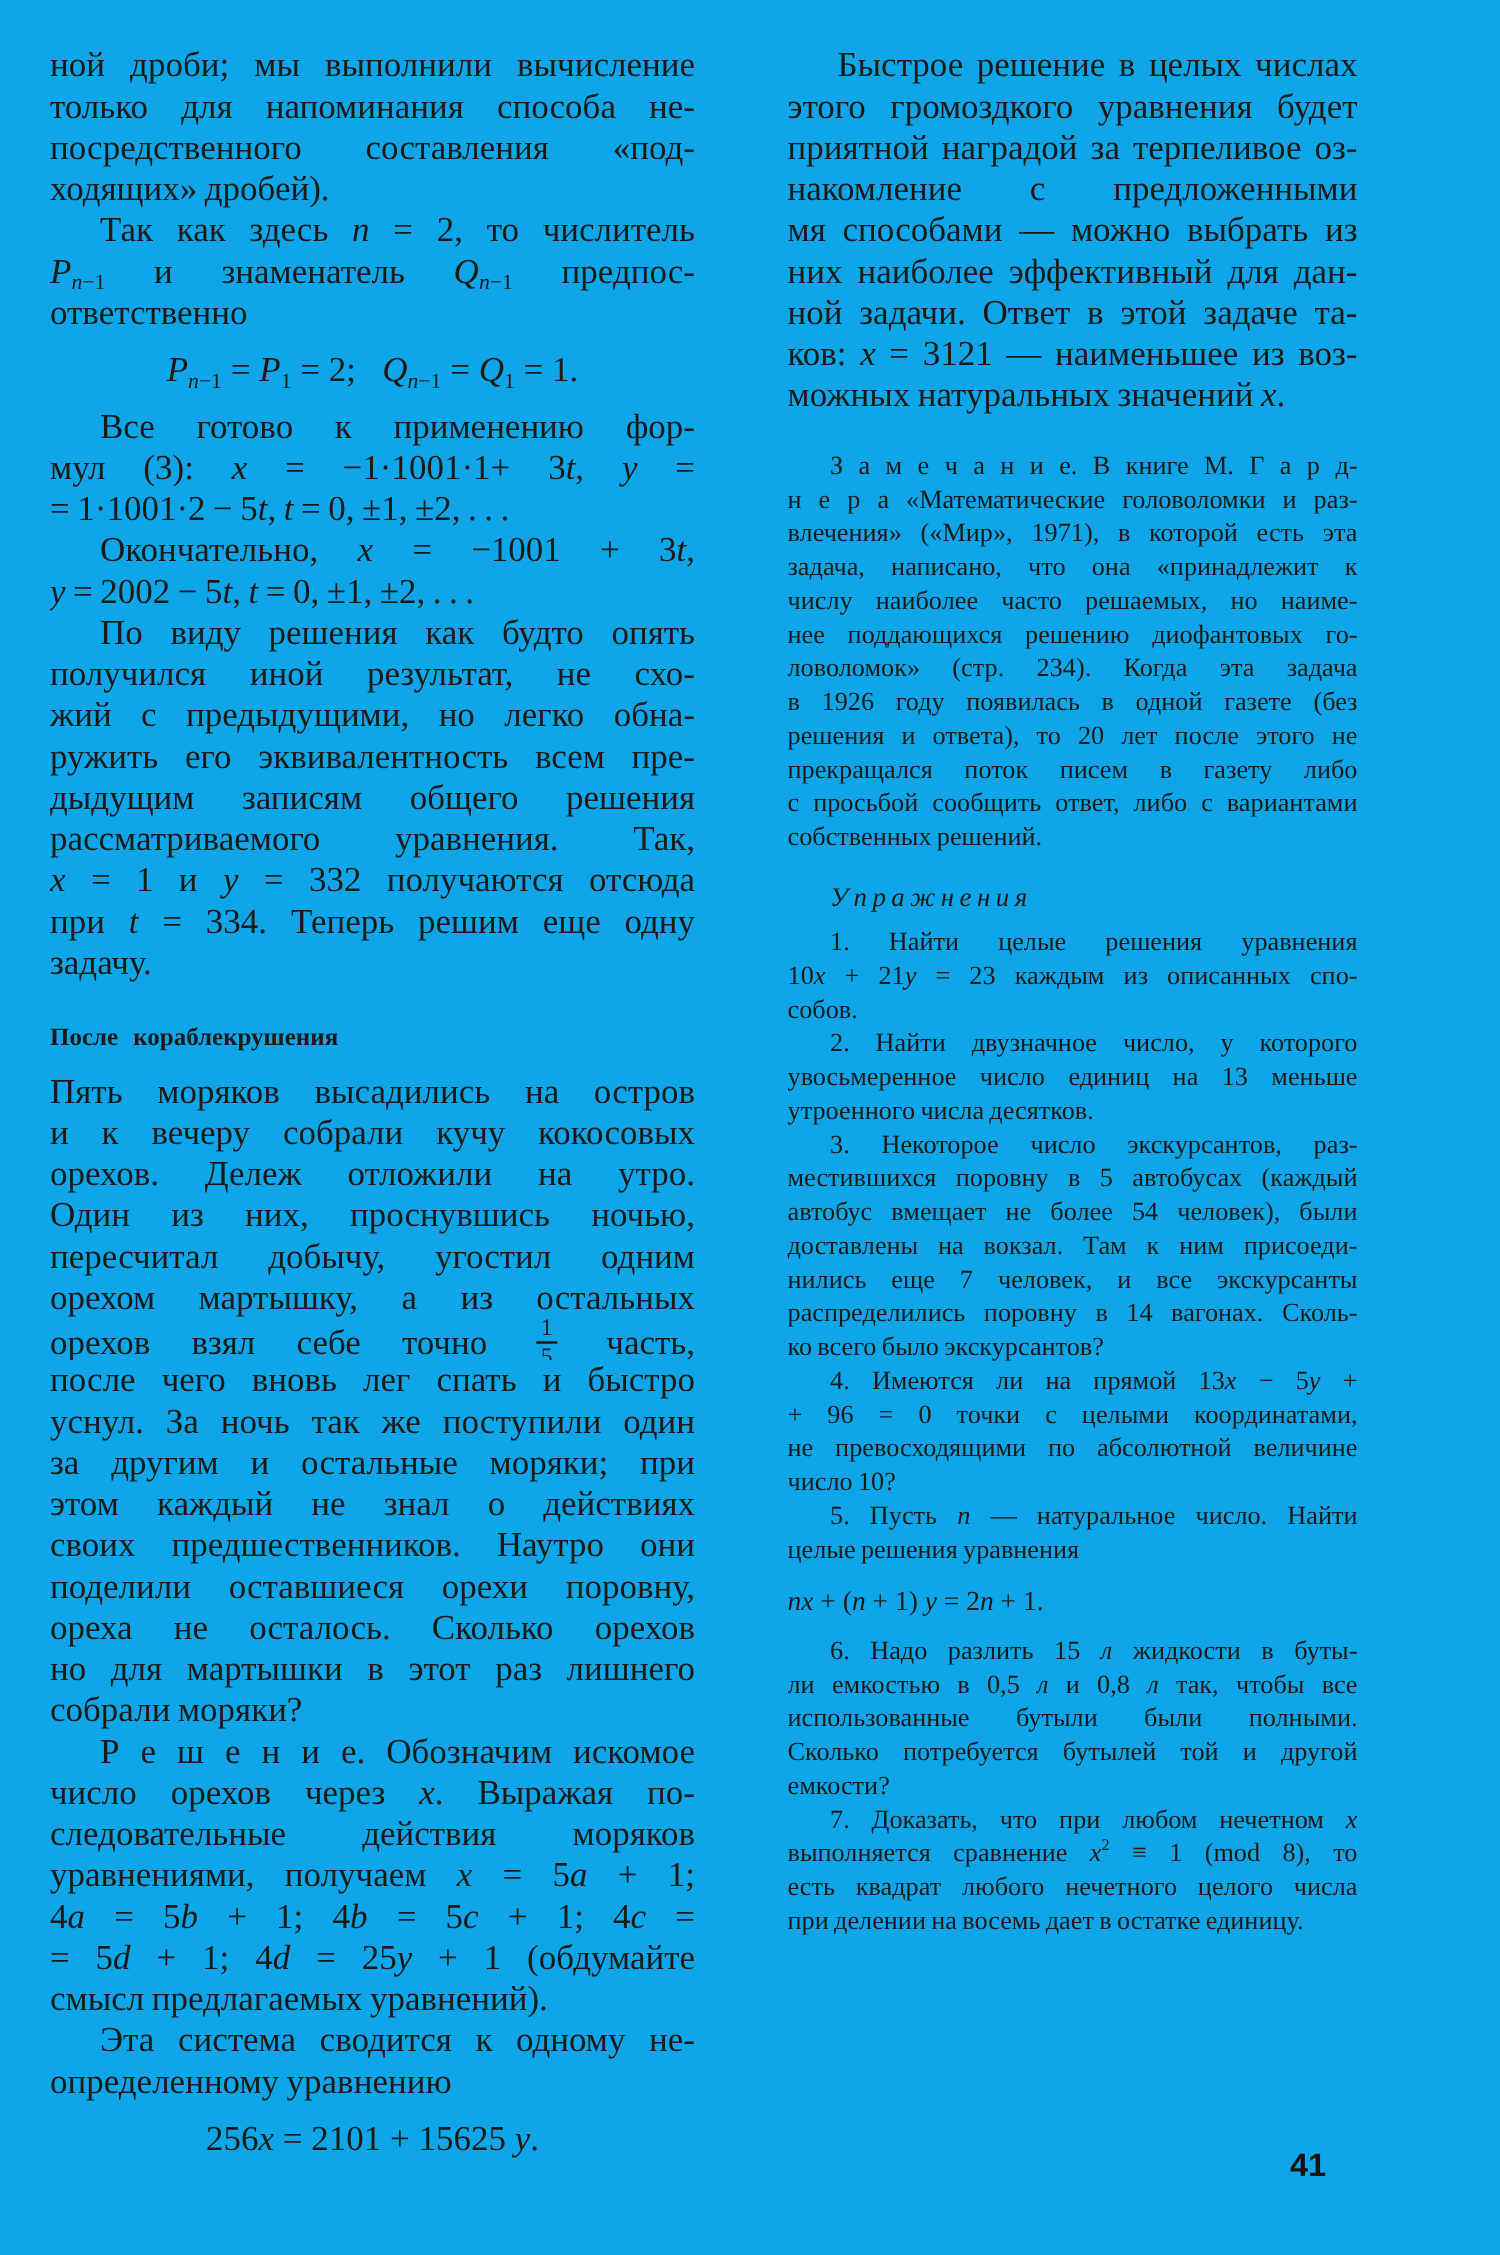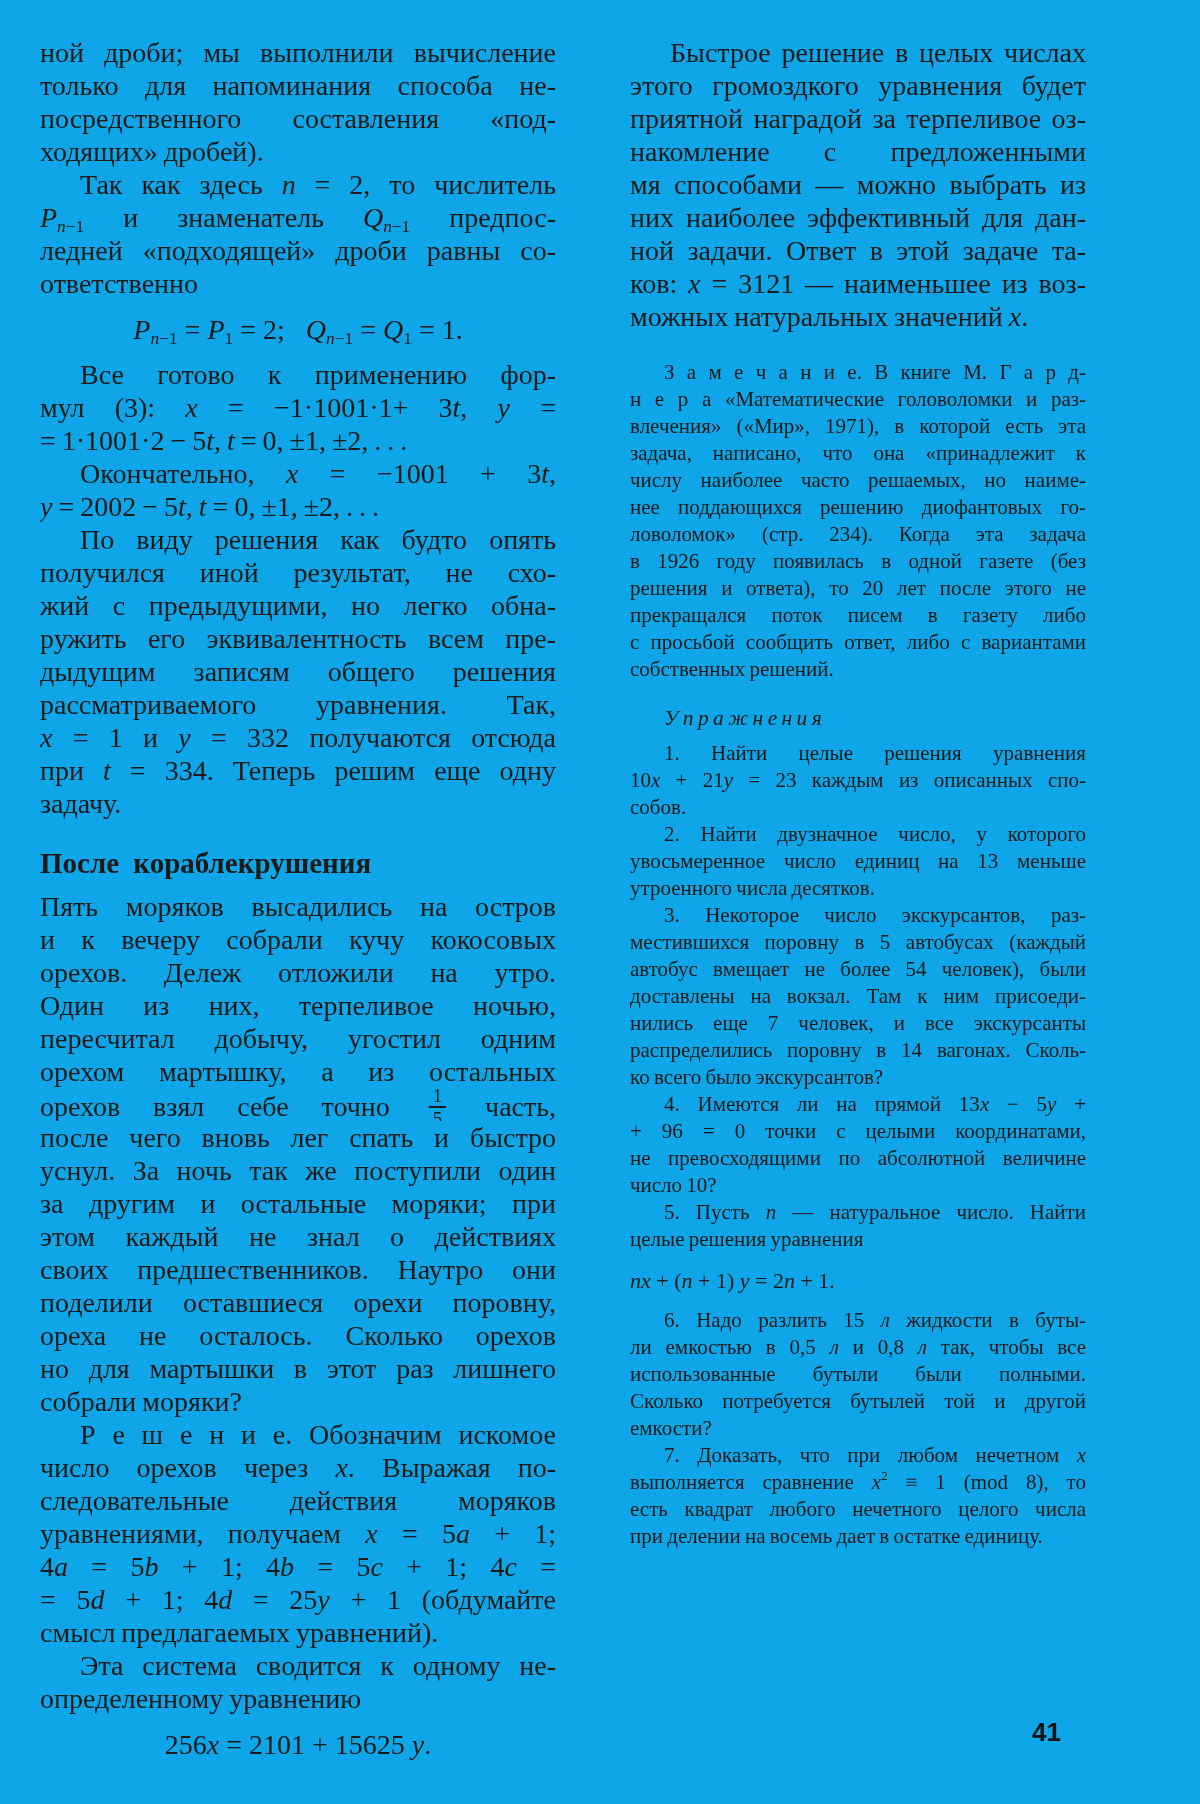--- a/index.html
+++ b/index.html
@@ -26,21 +26,21 @@
   .ln.last{text-align:left;}
   .ln.last::after{content:none;}
 
   .para.body .ln{font-size:28px;height:33px;line-height:33px;}
   .para.body .ln.ind{padding-left:40px;}
 
   .para.small .ln{font-size:21px;height:27px;line-height:27px;}
   .para.small .ln.ind{padding-left:34px;}
 
   .para.heading{margin:26px 0 10px;}
-  .para.heading .ln{font-weight:700;font-size:29px;height:34px;line-height:34px;word-spacing:7px;}
+  .para.heading .ln{font-weight:700;font-size:20px;height:34px;line-height:34px;word-spacing:7px;}
 
   .para.heading-sm{margin:22px 0 8px;}
   .para.heading-sm .ln{font-size:21.5px;height:27px;line-height:27px;}
   .para.heading-sm .ln.ind{padding-left:34px;font-style:italic;}
 
   .para.formula{
     font-size:28px;height:44px;line-height:44px;
     text-align:center;margin:8px 0 6px;
   }
   .para.formula-sm{
@@ -76,21 +76,20 @@
   <div class="col col-left">
       <div class="para body">
         <div class="ln">ной дроби; мы выполнили вычисление</div>
         <div class="ln">только для напоминания способа не-</div>
         <div class="ln">посредственного составления «под-</div>
         <div class="ln last">ходящих» дробей).</div>
       </div>
       <div class="para body">
         <div class="ln ind">Так как здесь <i>n</i> = 2, то числитель</div>
         <div class="ln"><i>P</i><sub><i>n</i>−1</sub> и знаменатель <i>Q</i><sub><i>n</i>−1</sub> предпос-</div>
-        <div class="ln">ледней «подходящей» дроби равны со-</div>
         <div class="ln last">ответственно</div>
       </div>
       <div class="para formula"><i>P</i><sub><i>n</i>−1</sub> = <i>P</i><sub>1</sub> = 2;&nbsp;&nbsp; <i>Q</i><sub><i>n</i>−1</sub> = <i>Q</i><sub>1</sub> = 1.</div>
       <div class="para body">
         <div class="ln ind">Все готово к применению фор-</div>
         <div class="ln">мул (3): <i>x</i> = −1·1001·1+ 3<i>t</i>, <i>y</i> =</div>
         <div class="ln last">= 1·1001·2 − 5<i>t</i>, <i>t</i> = 0, ±1, ±2, . . .</div>
       </div>
       <div class="para body">
         <div class="ln ind">Окончательно, <i>x</i> = −1001 + 3<i>t</i>,</div>
@@ -107,21 +106,21 @@
         <div class="ln">при <i>t</i> = 334. Теперь решим еще одну</div>
         <div class="ln last">задачу.</div>
       </div>
       <div class="para heading">
         <div class="ln last">После кораблекрушения</div>
       </div>
       <div class="para body">
         <div class="ln">Пять моряков высадились на остров</div>
         <div class="ln">и к вечеру собрали кучу кокосовых</div>
         <div class="ln">орехов. Дележ отложили на утро.</div>
-        <div class="ln">Один из них, терпеливое ночью,</div>
+        <div class="ln">Один из них, проснувшись ночью,</div>
         <div class="ln">пересчитал добычу, угостил одним</div>
         <div class="ln">орехом мартышку, а из остальных</div>
         <div class="ln tall">орехов взял себе точно <span class="frac">
             <span class="num">1</span>
             <span class="den">5</span>
           </span> часть,</div>
         <div class="ln">после чего вновь лег спать и быстро</div>
         <div class="ln">уснул. За ночь так же поступили один</div>
         <div class="ln">за другим и остальные моряки; при</div>
         <div class="ln">этом каждый не знал о действиях</div>

